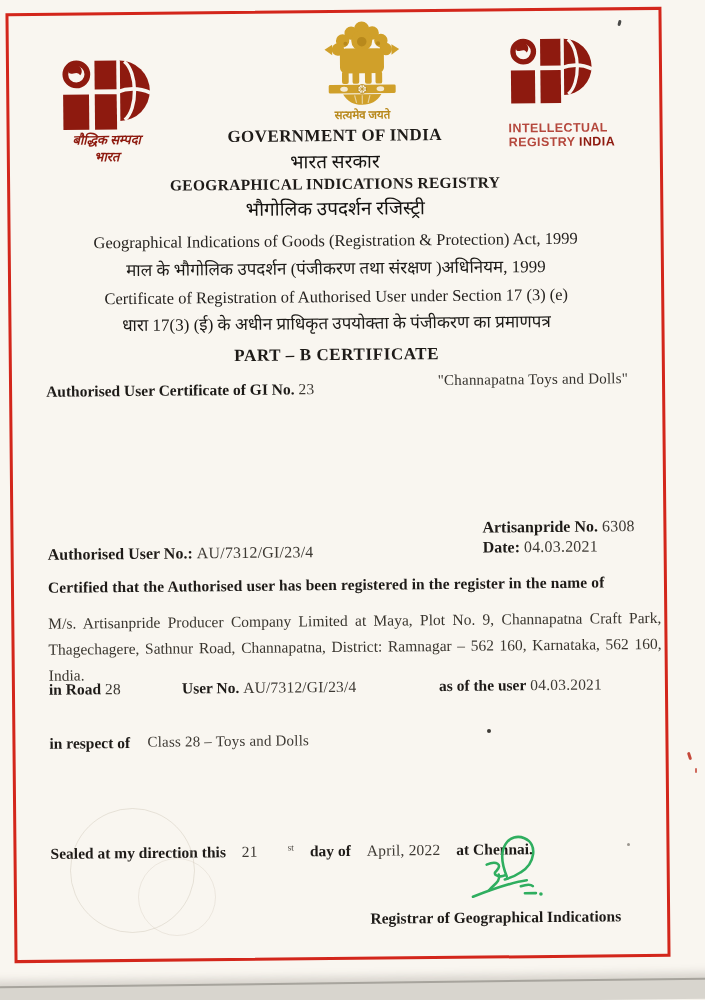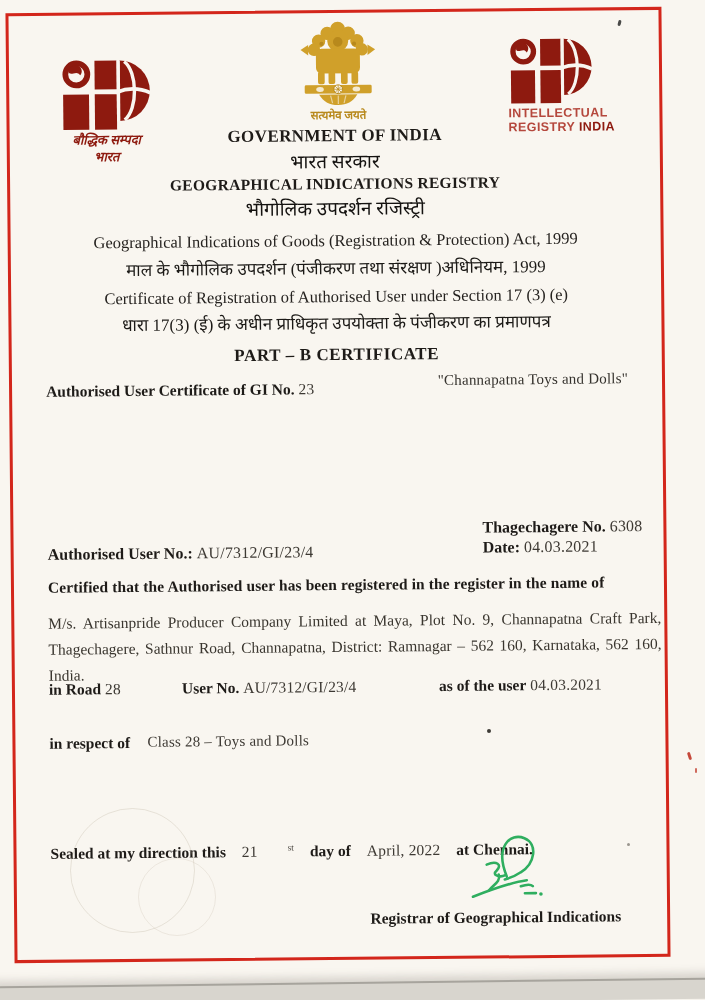--- a/index.html
+++ b/index.html
@@ -20,25 +20,25 @@
   .sheet{position:absolute;left:10px;top:10px;width:656px;height:950px;
          transform:rotate(-0.55deg);transform-origin:50% 50%;}
   .frame{position:absolute;inset:0;border:3px solid var(--red);}
 
   .abs{position:absolute;}
   .ctr{width:100%;text-align:center;}
 
   
   .logo-left{left:45px;top:47px;width:110px;text-align:center;}
   .logo-right{left:502px;top:30px;width:150px;}
-  .emblem{left:284px;top:8px;width:96px;text-align:center;}
+  .emblem{left:308px;top:8px;width:96px;text-align:center;}
   .logo-cap-hi{font-weight:bold;color:var(--maroon);font-size:13px;line-height:1.12;margin-top:2px;font-style:italic;}
   .emblem-cap{color:var(--gold-dk);font-size:11.5px;font-weight:bold;margin-top:1px;}
   .ip-cap{font-family:"Liberation Sans",sans-serif;font-weight:bold;font-size:12.5px;
-          letter-spacing:.4px;color:var(--lred);line-height:1.14;margin-top:2px;}
+          letter-spacing:.4px;color:var(--lred);line-height:1.14;margin-top:17px;}
   .ip-cap .india{color:var(--maroon);}
 
   
   .t-gov-en{top:116px;font-weight:bold;font-size:17px;letter-spacing:.4px;color:var(--ink);}
   .t-gov-hi{top:138px;font-size:19px;color:#141210;}
   .t-reg-en{top:165px;font-weight:bold;font-size:15.5px;letter-spacing:.3px;color:var(--ink);}
   .t-reg-hi{top:185px;font-size:19px;color:#141210;}
   .t-act-en{top:221px;font-size:16.5px;color:#262320;}
   .t-act-hi{top:246px;font-size:17px;color:#1c1a17;}
   .t-sec-en{top:277px;font-size:16.5px;color:#262320;}
@@ -194,21 +194,21 @@
     <div class="abs gi-row">
       <span>
         <span class="lbl">Authorised User Certificate of GI No.</span>
         <span class="val">23</span>
       </span>
       <span class="gi-name val">"Channapatna Toys and Dolls"</span>
     </div>
 
     <div class="abs certno-block">
       <div>
-        <span class="lbl">Thagechagere No.</span>
+        <span class="lbl">Artisanpride No.</span>
         <span class="val">6308</span>
       </div>
       <div>
         <span class="lbl">Date:</span>
         <span class="val">04.03.2021</span>
       </div>
     </div>
 
     <div class="abs auth-row">
       <span class="lbl">Authorised User No.:</span>

